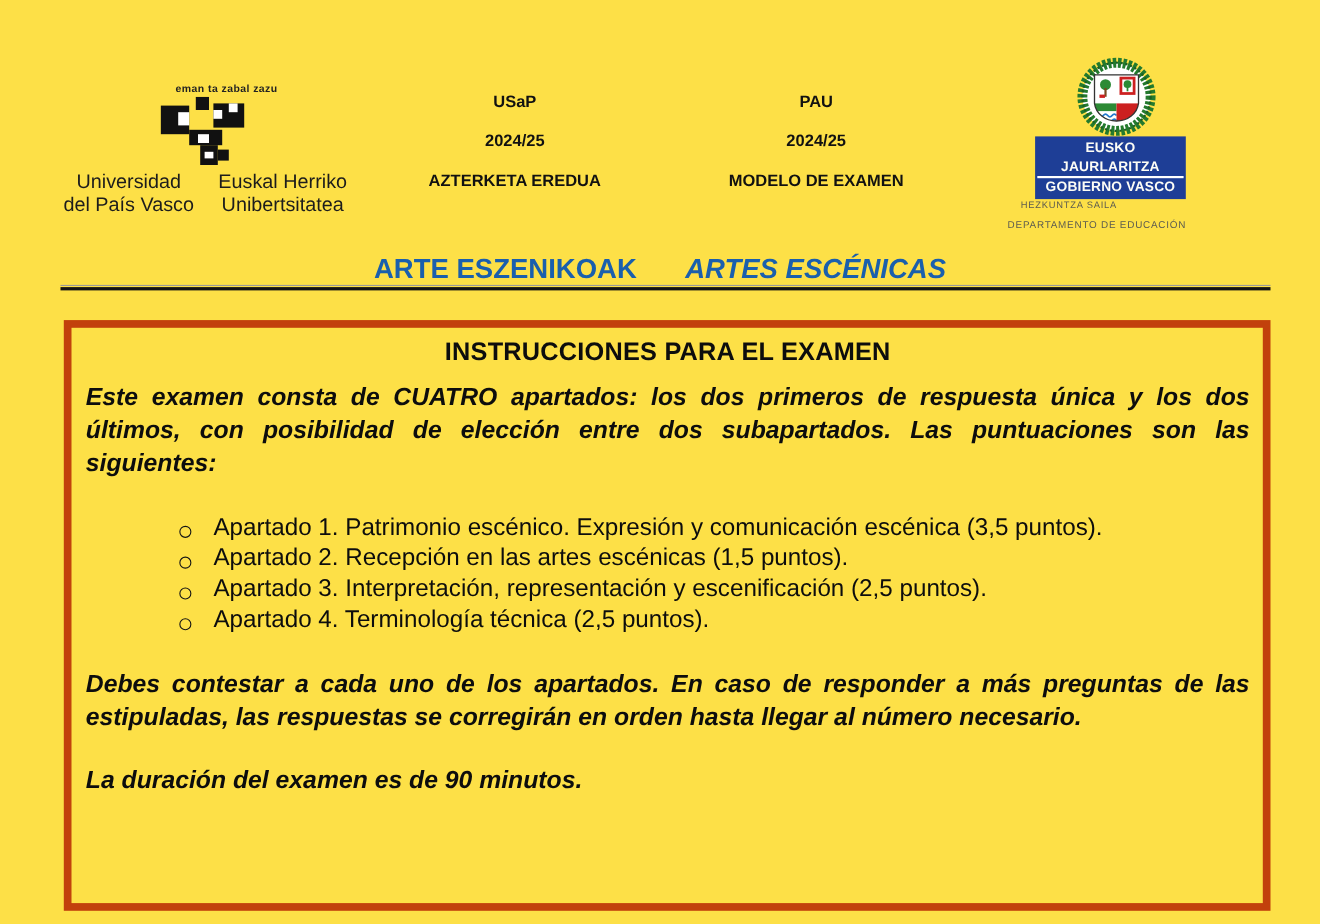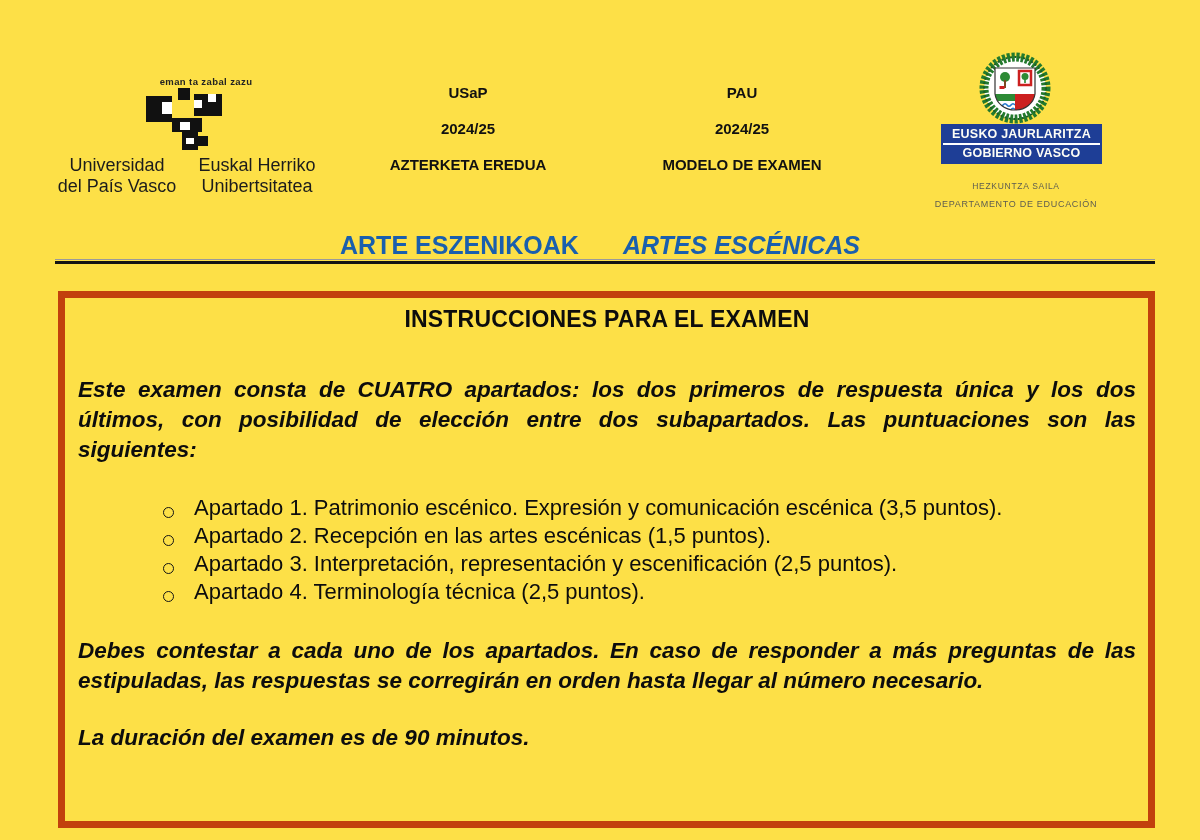--- a/index.html
+++ b/index.html
@@ -20,43 +20,43 @@
     font-size:18px;line-height:21px;color:#1c1c1c;}
   .upv-name-eu{position:absolute;left:194px;top:155px;width:126px;text-align:center;
     font-size:18px;line-height:21px;color:#1c1c1c;}
   
   .hdr-col{position:absolute;top:84px;width:240px;display:flex;flex-direction:column;
     align-items:center;gap:19px;font-weight:700;font-size:15px;color:#111;}
   .hdr-col.usap{left:348px;}
   .hdr-col.pau{left:622px;}
   
   .gov-emblem{position:absolute;left:963px;top:50px;}
-  .gov-banner{position:absolute;left:941px;top:124px;width:161px;background:#1e3e96;
+  .gov-banner{position:absolute;left:941px;top:124px;width:137px;background:#1e3e96;
     padding:2px;box-sizing:border-box;}
   .gov-banner .row{background:#1e3e96;color:#fdfdf6;font-weight:700;text-align:center;
     font-size:12.5px;line-height:17px;letter-spacing:.2px;}
   .gov-banner .row + .row{border-top:2px solid #ffffff;}
-  .dept{position:absolute;text-align:center;color:#5d5c50;letter-spacing:.7px;}
+  .dept{position:absolute;text-align:left;color:#5d5c50;letter-spacing:.7px;}
   .dept-eu{left:928px;top:181px;width:176px;font-size:8.5px;}
   .dept-es{left:916px;top:199px;width:200px;font-size:9px;}
   
   .subject-row{position:absolute;left:0;top:231px;width:1200px;display:flex;
     justify-content:center;gap:44px;font-size:25px;font-weight:700;color:#1a5fad;}
   .subject-es{font-style:italic;}
   
   .rule-light{position:absolute;left:55px;top:259px;width:1100px;height:1px;background:#9a9a9a;}
   .rule-dark{position:absolute;left:55px;top:261px;width:1100px;height:2.5px;background:#141414;}
   
   .box{position:absolute;left:58px;top:291px;width:1097px;height:537px;
     box-sizing:border-box;border:7px solid #c2410c;padding:0 12px 0 13px;}
   .box-title{margin-top:8px;text-align:center;font-size:23px;font-weight:700;
     letter-spacing:.2px;color:#0d0d0d;}
   .para{font-size:22.5px;line-height:30px;font-weight:700;font-style:italic;
     text-align:justify;color:#0d0d0d;}
-  .para.intro{margin-top:42px;}
+  .para.intro{margin-top:13px;}
   .apartados{list-style:none;margin:29px 0 0 0;padding:0 0 0 85px;}
   .apartados li{display:flex;align-items:center;font-size:22px;line-height:28px;
     font-weight:400;font-style:normal;color:#0d0d0d;}
   .bullet{flex:0 0 auto;width:9px;height:9px;border:1.6px solid #141414;border-radius:50%;
     margin:8px 20px 0 0;}
   .para.p2{margin-top:30px;}
   .para.p3{margin-top:36px;text-align:left;}
   .para.p4{margin-top:27px;text-align:left;}
 </style>
 </head>

